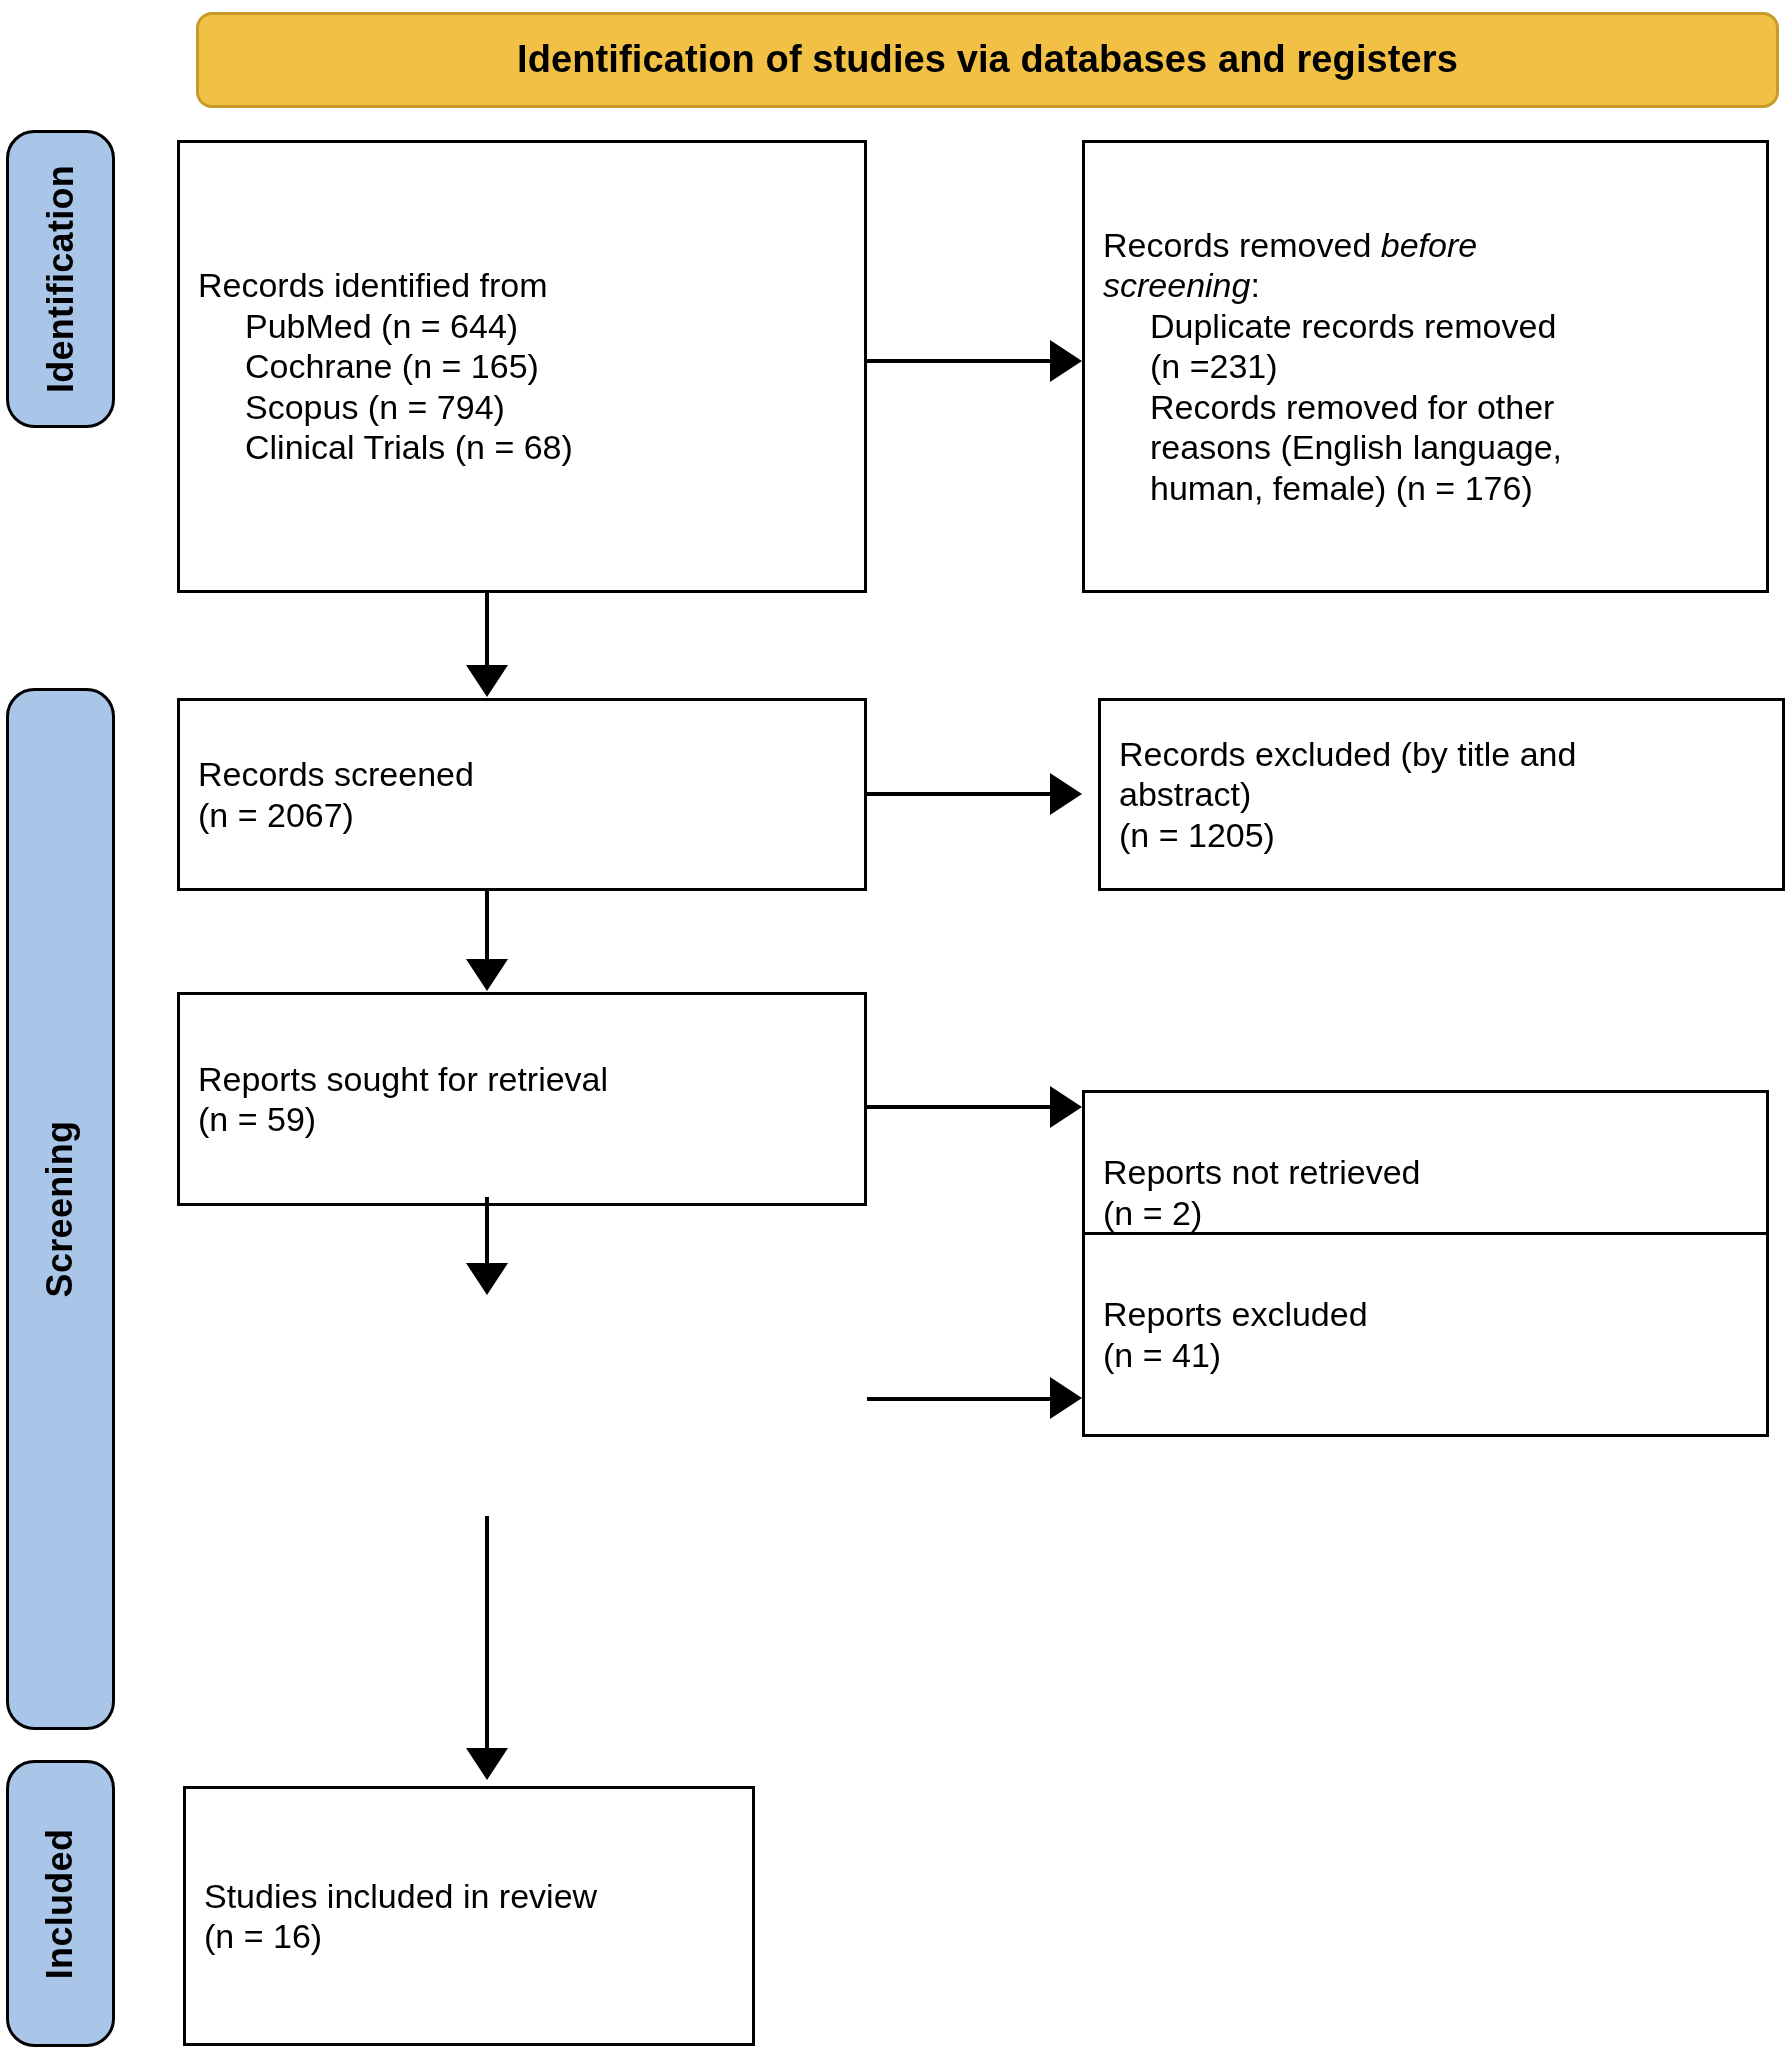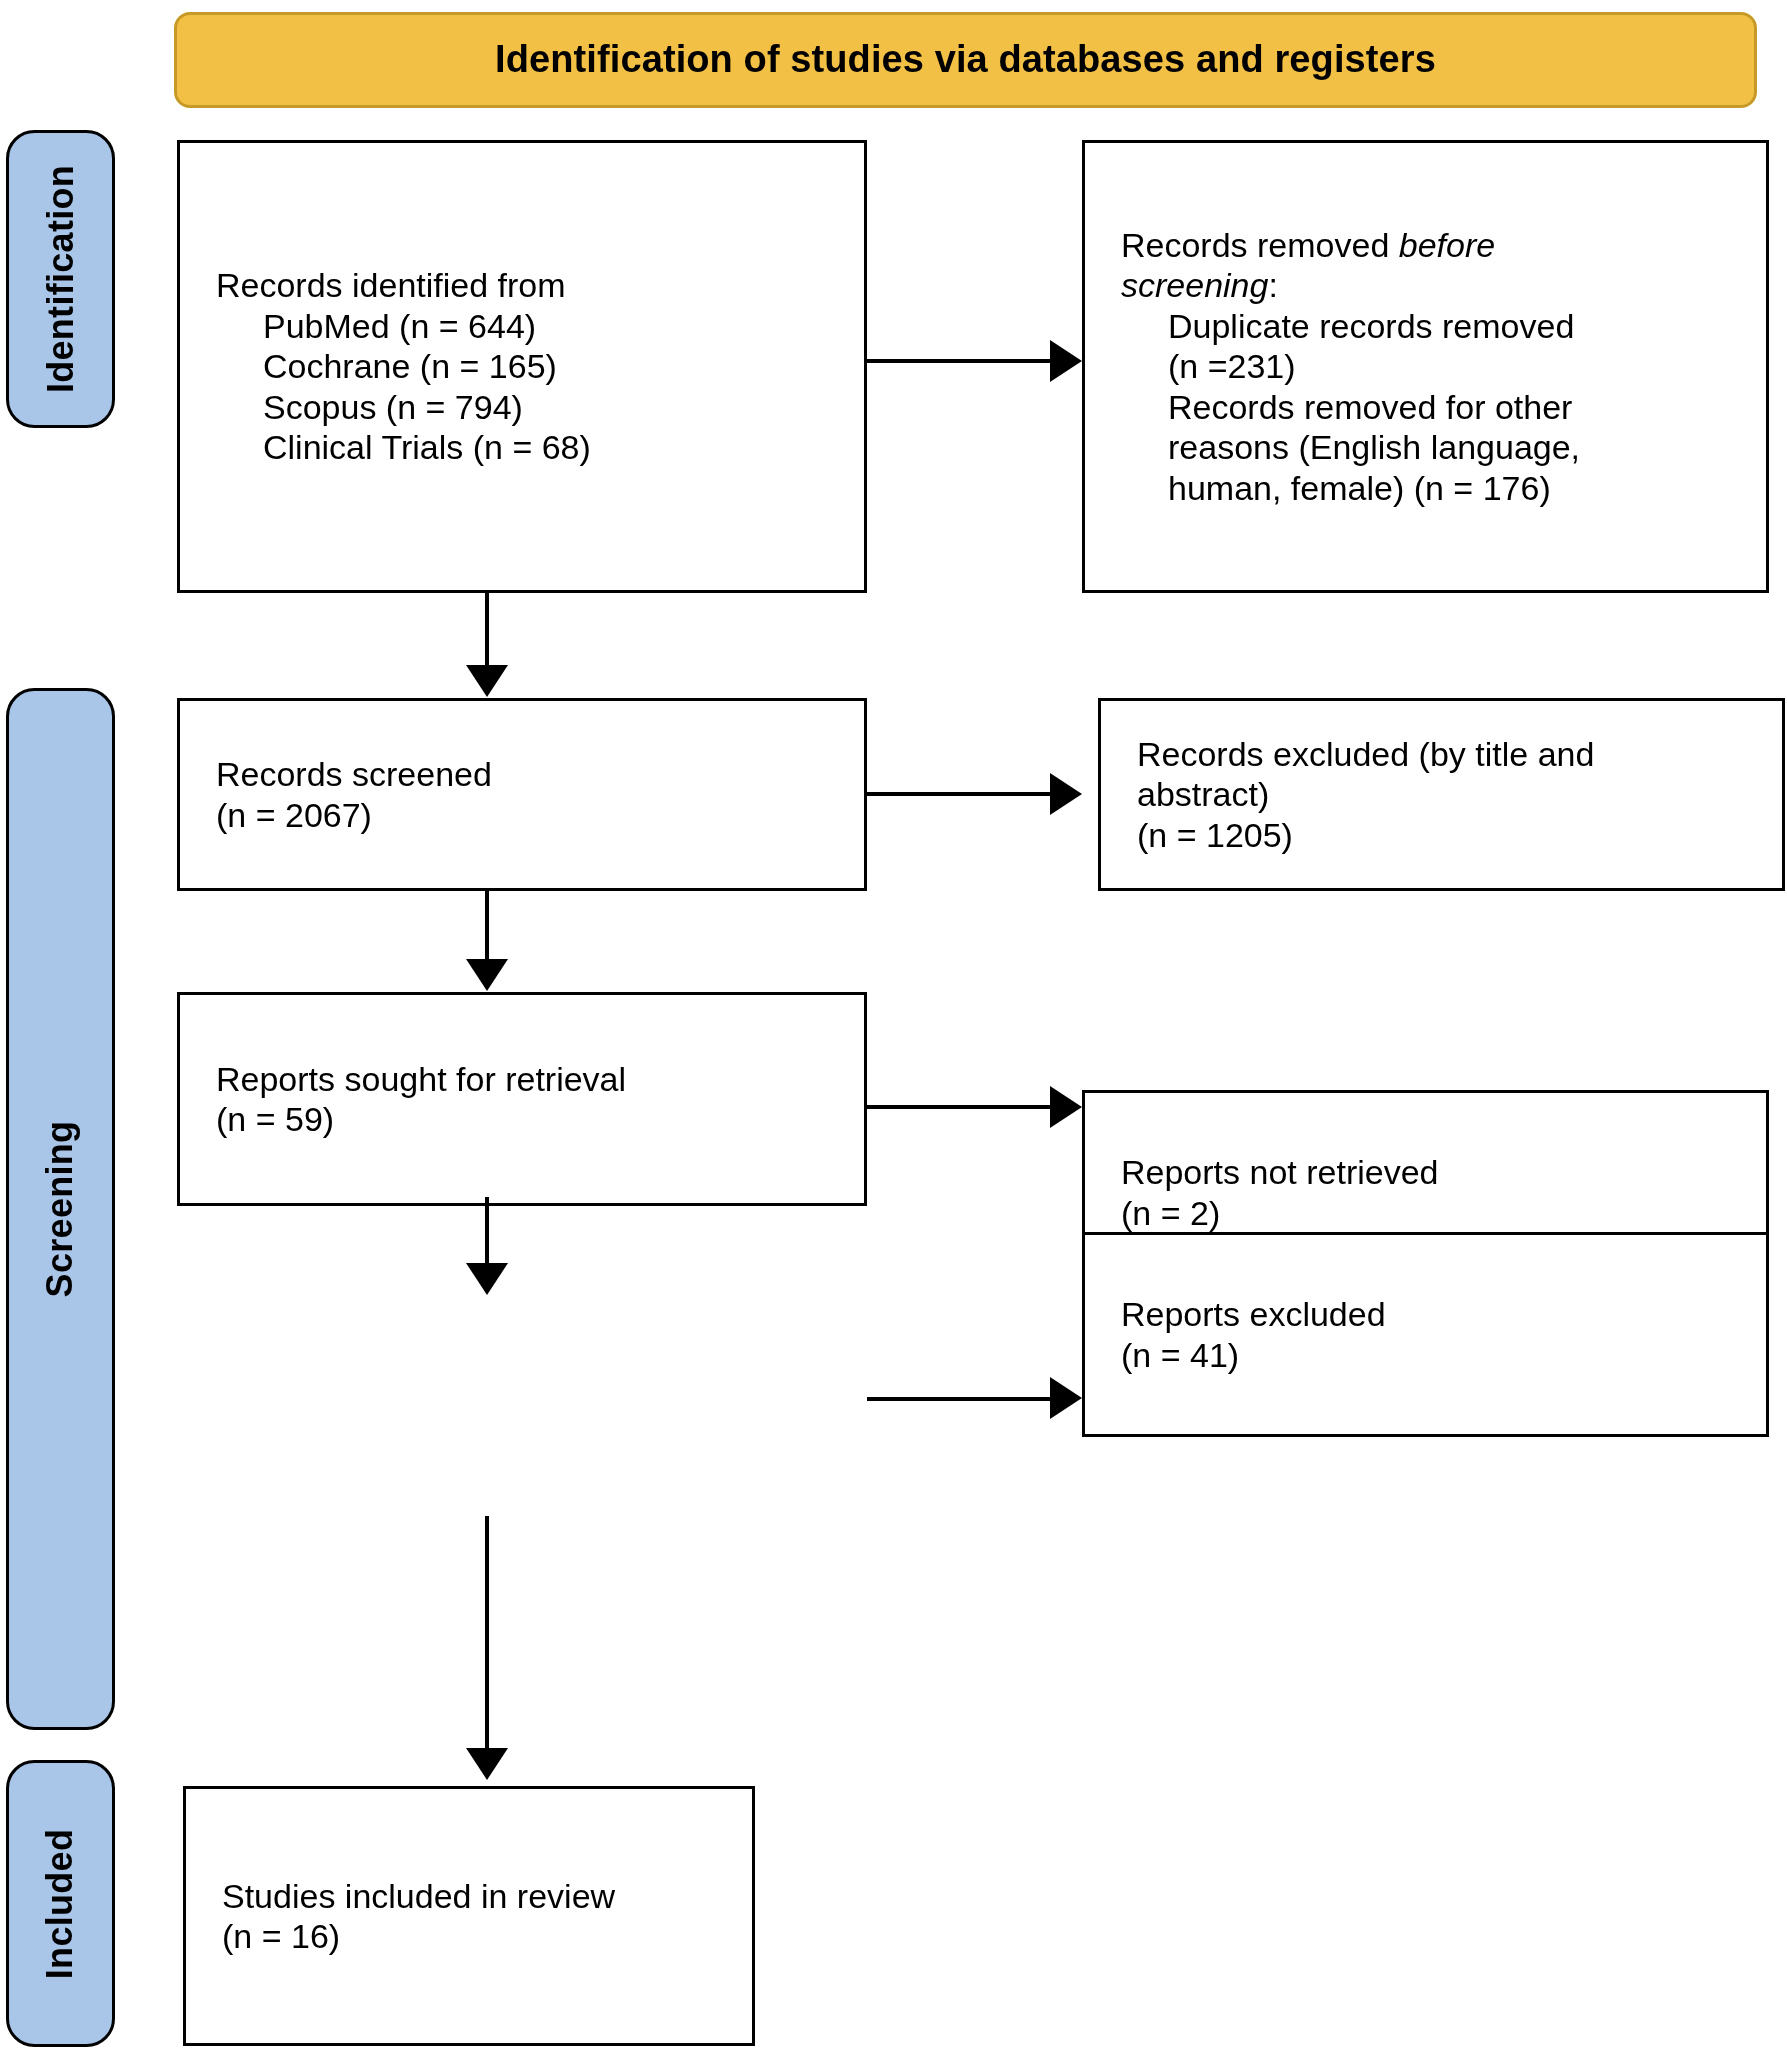--- a/index.html
+++ b/index.html
@@ -38,21 +38,21 @@
 
   
   .node{
     position:absolute;
     background:#ffffff;
     border:3.7px solid #000;
     box-sizing:border-box;
     display:flex;align-items:center;
   }
   .node-inner{
-    padding:0 36px;
+    padding:0 18px;
     width:100%;
     font-size:34px;
     line-height:1.19;
     color:#000;
   }
   .ln{white-space:pre-wrap;}
   .ind{padding-left:47px;}
   .ital{font-style:italic;}
 
   
@@ -69,21 +69,21 @@
     border-top:21px solid transparent;
     border-bottom:21px solid transparent;
     border-left:32px solid #000;
   }
 </style>
 </head>
 <body>
 
 <div id="canvas">
 
-  <div class="banner" style="left:174px;top:12.4px;width:1583px;height:96px;">
+  <div class="banner" style="left:196px;top:12.4px;width:1583px;height:96px;">
     <div class="banner-text">Identification of studies via databases and registers</div>
   </div>
 
   <div class="stage" style="left:6.2px;top:130px;width:109px;height:298px;">
     <div class="stage-text">Identification</div>
   </div>
 
   <div class="stage" style="left:6.2px;top:688px;width:109px;height:1042px;">
     <div class="stage-text">Screening</div>
   </div>

